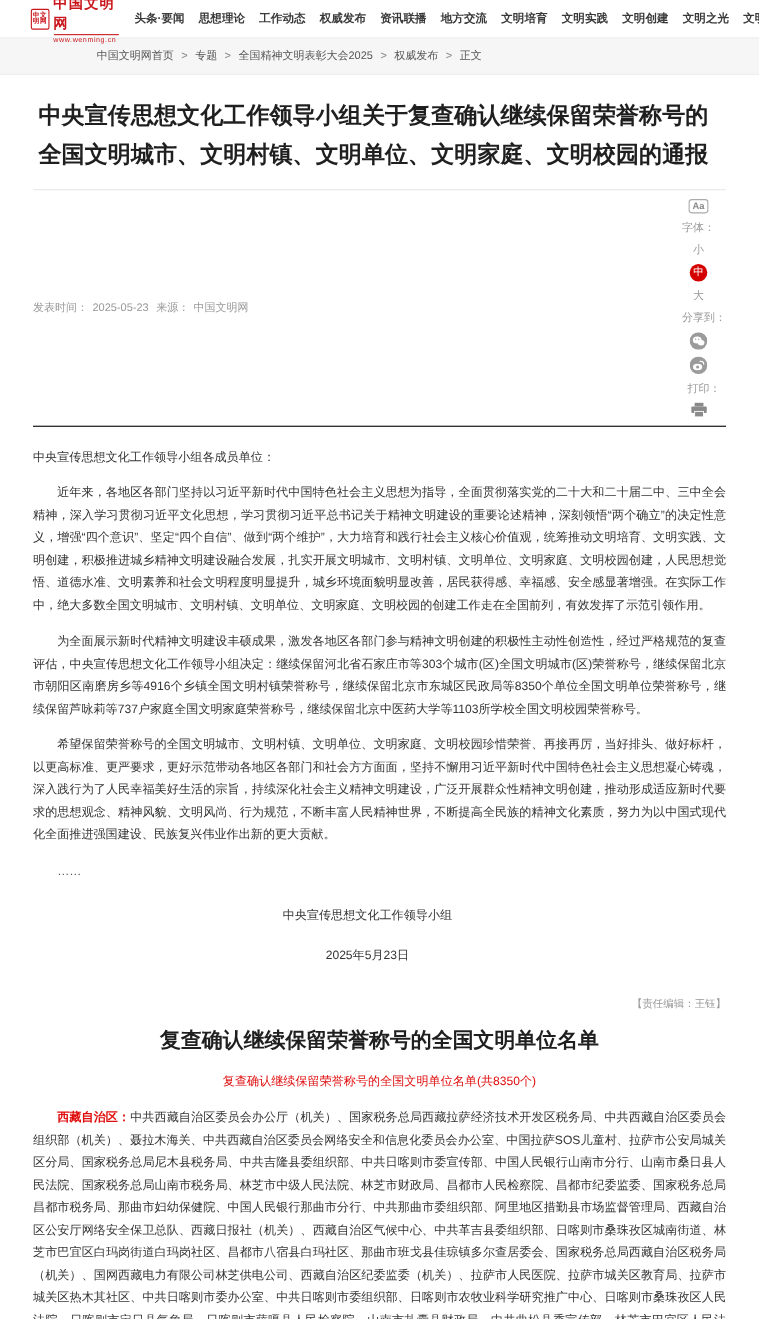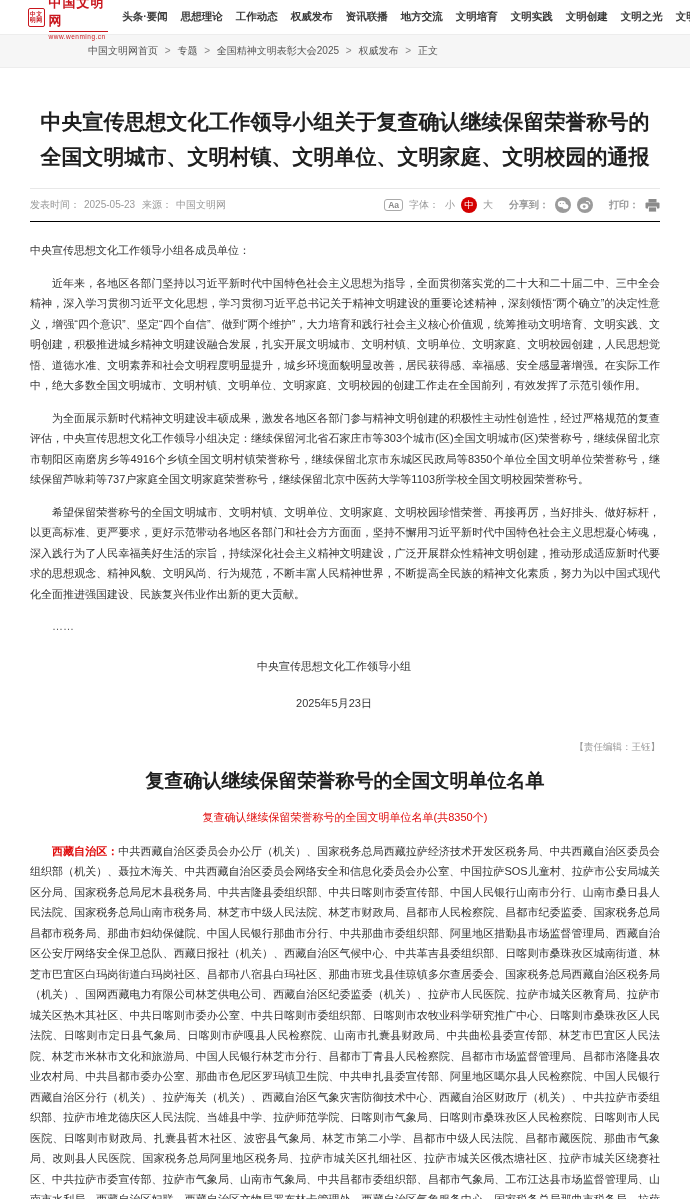--- a/index.html
+++ b/index.html
@@ -28,41 +28,41 @@
     background: #f6f6f6; border-top: 1px solid #ededed; border-bottom: 1px solid #ededed;
     padding: 9px 0 9px 88px; font-size: 10px; color: #555;
   }
   .crumb-bar span { margin-right: 4px; margin-top: 11px; }
   .crumb-link { cursor: pointer; }
   .crumb-sep { color: #888; }
 
   
   .content { padding: 16px 30px 10px 30px; }
   .article-title {
-    font-size: 21px; font-weight: bold; color: #1f1f1f; text-align: center;
-    line-height: 35px; margin: 20px auto 14px auto; max-width: 620px;
+    font-size: 21px; font-weight: bold; color: #1f1f1f; text-align: left;
+    line-height: 35px; margin: 4px auto 14px auto; max-width: 620px;
   }
   .meta-row {
     display: flex; justify-content: space-between; align-items: center;
     border-top: 1px solid #e8e8e8; border-bottom: 1px solid #000000;
     padding: 8px 0; font-size: 10px; color: #999; margin-bottom: 18px;
   }
   .meta-left span { margin-right: 4px; }
-  .meta-right { display: flex; align-items: center; gap: 6px; }
+  .meta-right { display: flex; align-items: center; gap: 6px; flex-direction: column; }
   .aa-icon {
     border: 1px solid #aaa; border-radius: 3px; color: #888; font-size: 8.5px;
     padding: 1px 3px; line-height: 1; font-weight: bold;
   }
   .fs-opt { color: #999; cursor: pointer; }
   .fs-opt.active {
     background: #d40000; color: #fff; width: 16px; height: 16px; border-radius: 50%;
     display: inline-flex; align-items: center; justify-content: center; font-size: 9.5px;
   }
   .share-ic { cursor: pointer; display: inline-flex; }
-  .gap-l { margin-left: 10px; font-weight: bold; }
+  .gap-l { margin-left: 10px; }
 
   .body-p { font-size: 11px; line-height: 20.5px; text-align: justify; color: #333; margin-bottom: 12px; }
   .indent { text-indent: 2em; }
   .ellipsis-line { color: #555; margin: 2px 0 20px 0; }
   .sign-line { font-size: 11px; color: #333; text-align: center; margin: 22px 2em 0 0; }
   .editor-note { font-size: 9.5px; color: #999; text-align: right; margin: 30px 0 8px 0; }
 
   .list-title { font-size: 19px; font-weight: bold; color: #1f1f1f; text-align: center; margin: 14px 0 16px 0; }
   .list-subtitle { font-size: 11px; font-weight: normal; color: #e00b0b; text-align: center; margin-bottom: 16px; }
   .units-p { font-size: 11px; line-height: 20.5px; text-align: justify; color: #333; text-indent: 2em; }

